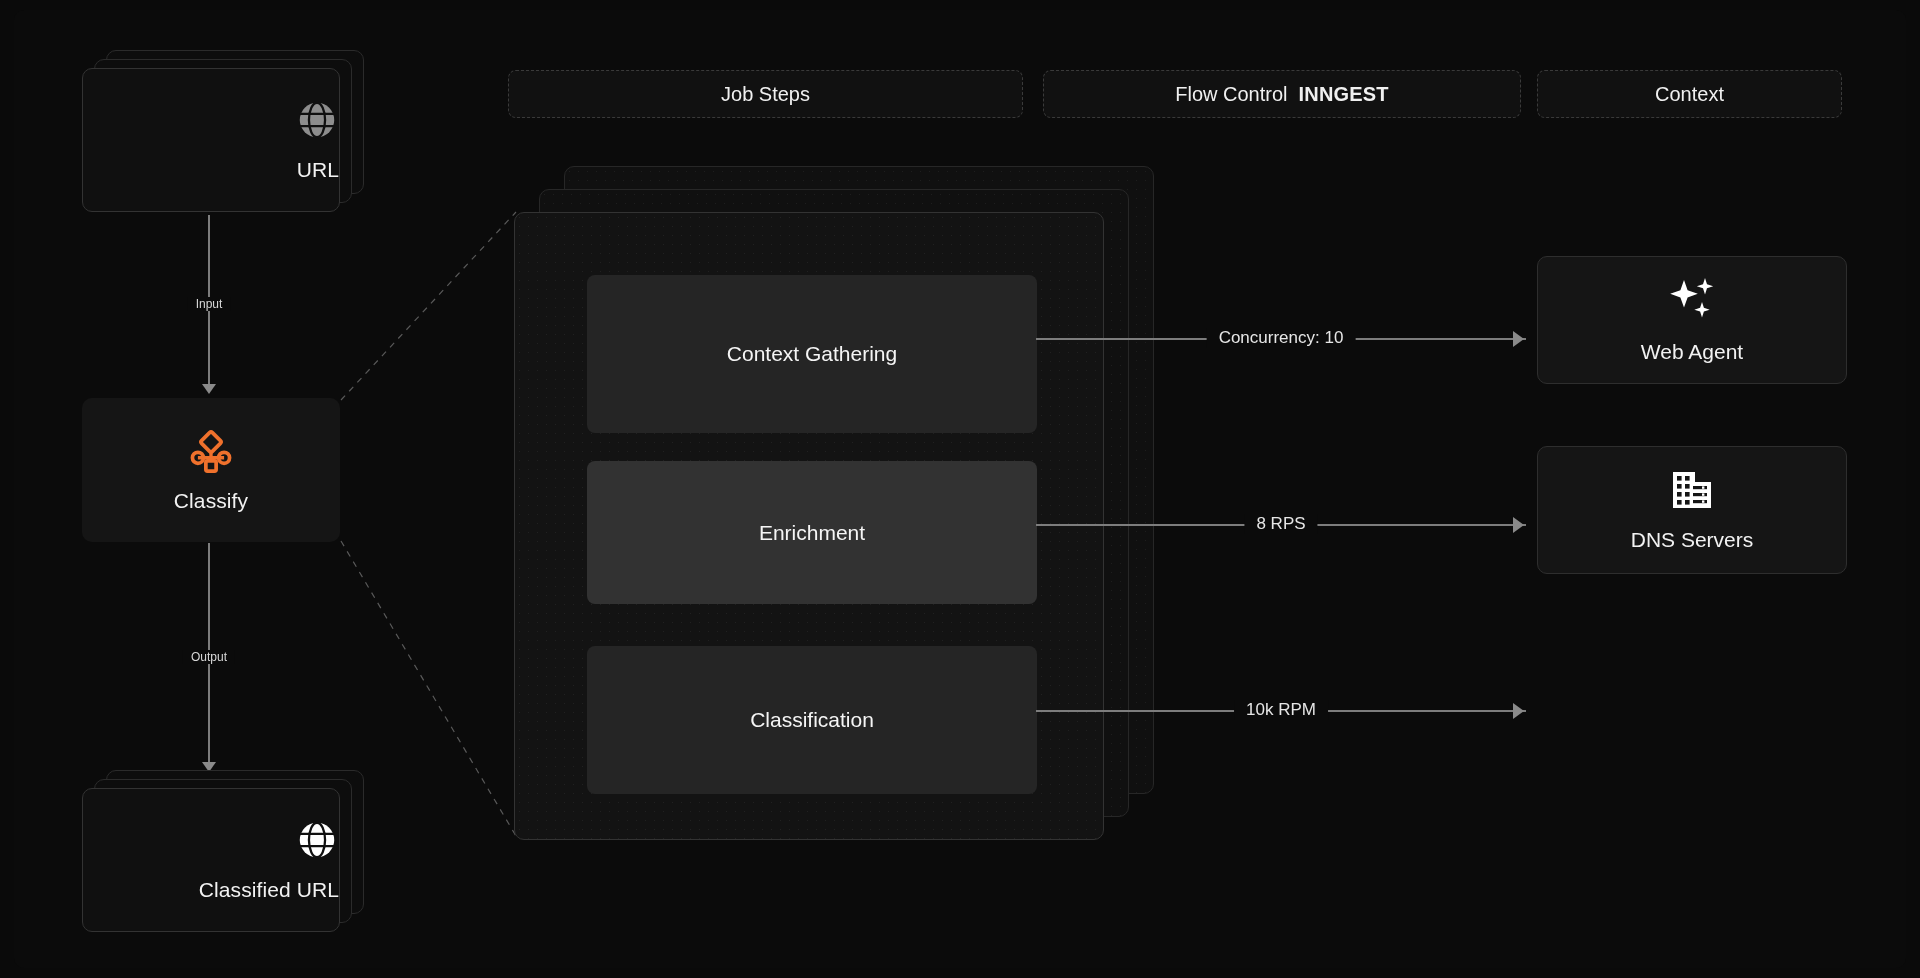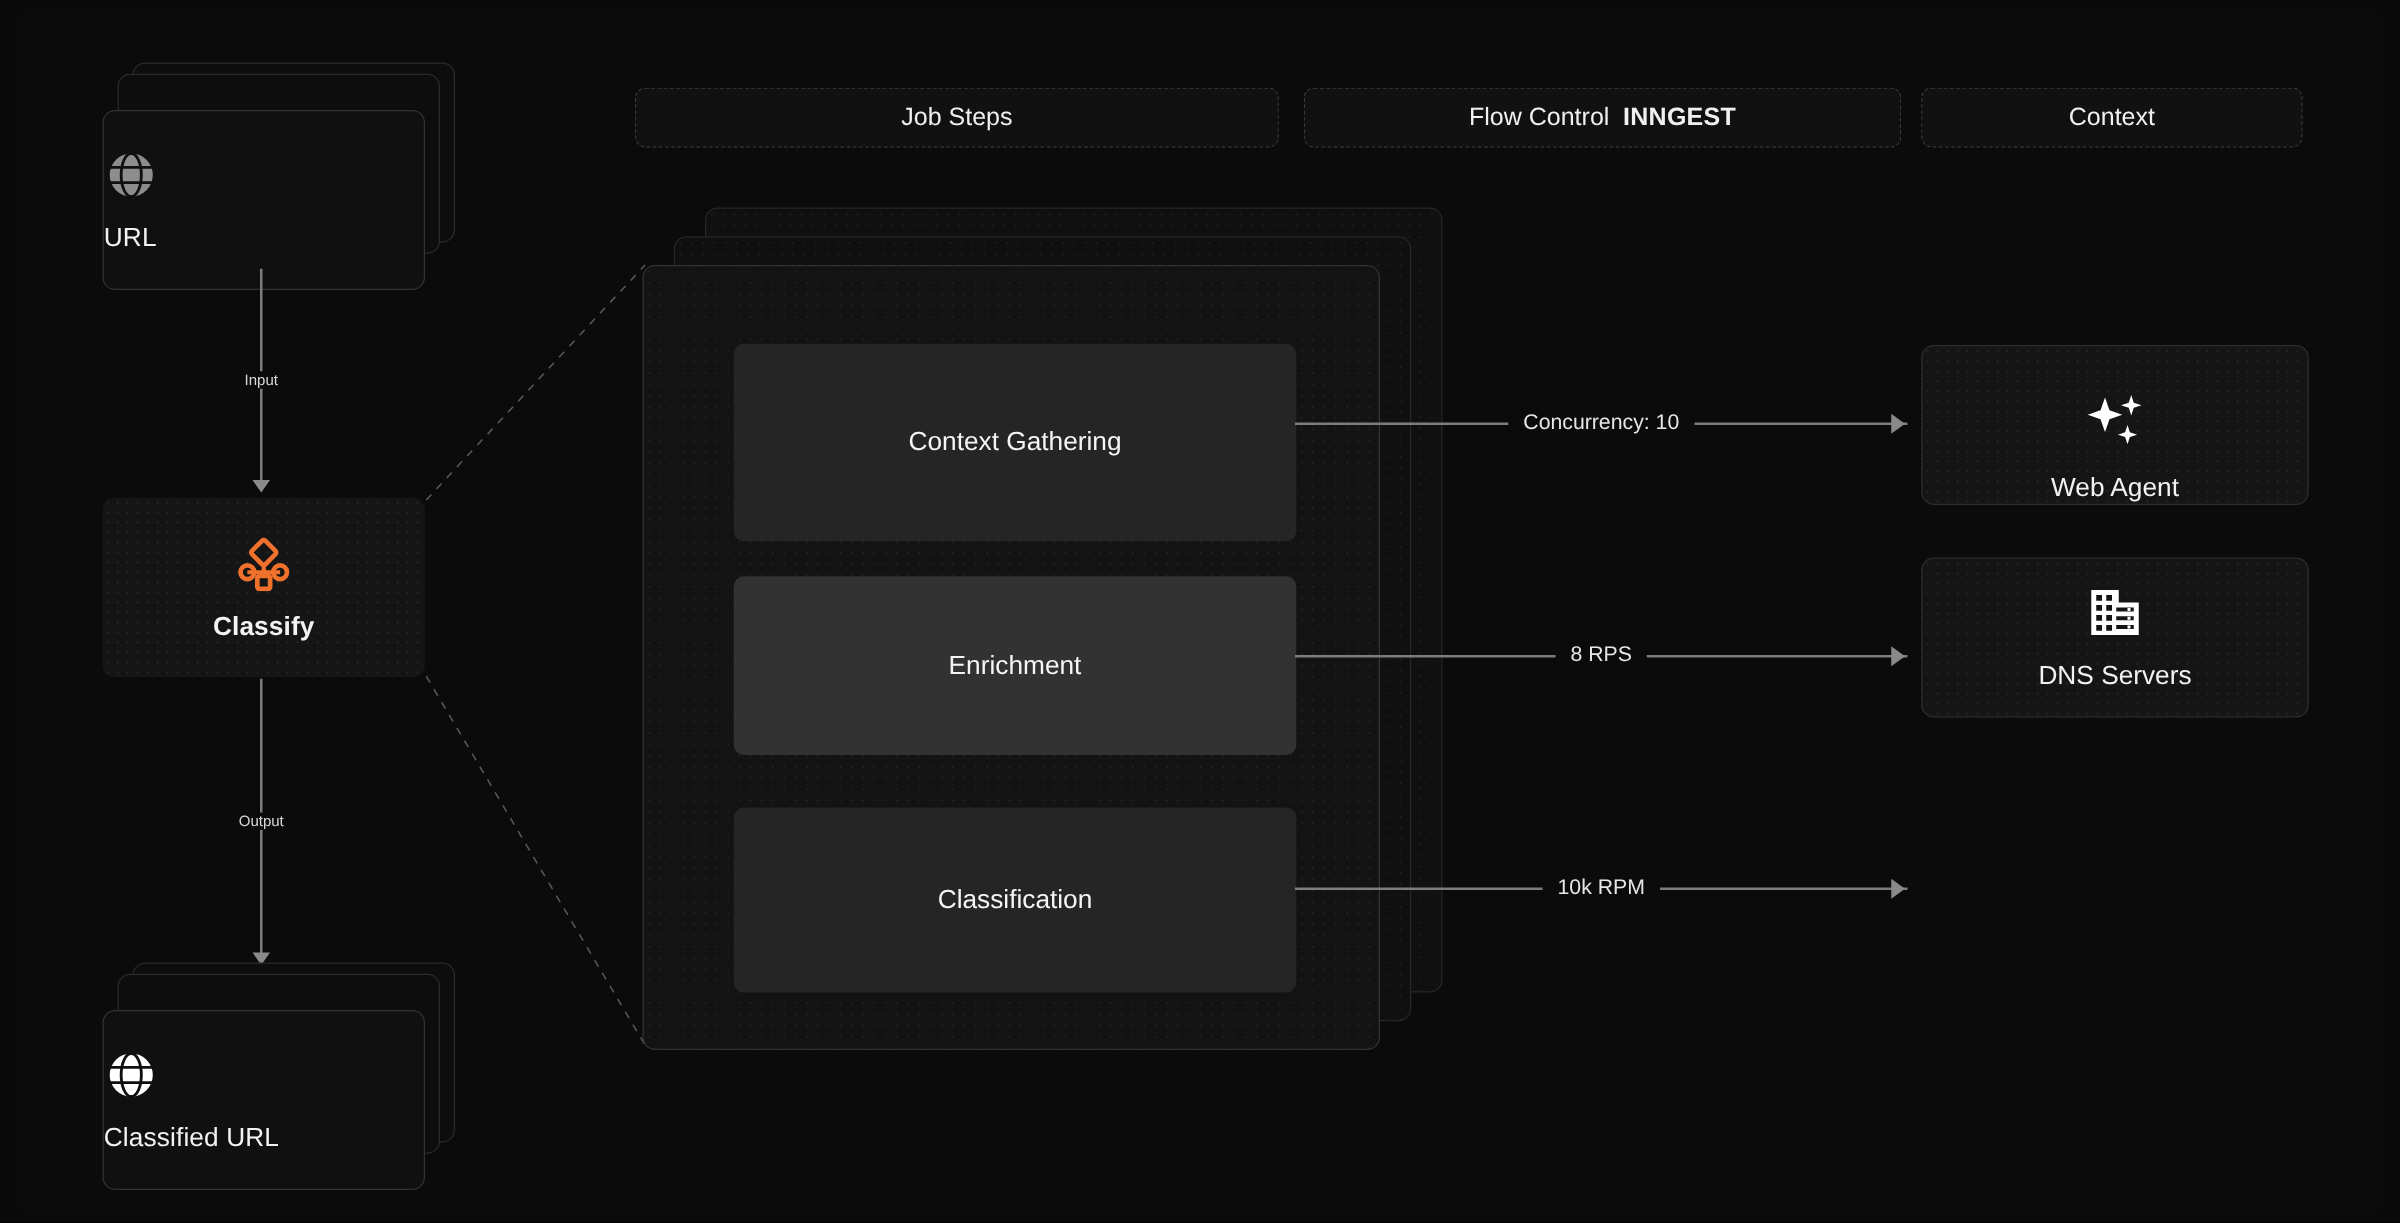--- a/index.html
+++ b/index.html
@@ -37,45 +37,43 @@
   .stack .layer.l2 { left: 12px; top: -9px;  width: 258px; height: 144px; }
   .stack .front {
     position: absolute;
     left: 0; top: 0;
     width: 258px; height: 144px;
     border: 1px solid #333333;
     border-radius: 10px;
     background: #101010;
     display: flex;
     flex-direction: column;
-    align-items: flex-start;
+    align-items: flex-end;
     justify-content: center;
     gap: 12px;
-    margin-top: 20px;
   }
   .node-label {
     font-size: 21px;
     color: #f2f2f2;
     letter-spacing: 0.1px;
   }
 
   
   .classify {
     position: absolute;
     width: 258px; height: 144px;
     border-radius: 10px;
     background: #151515;
     background-image: radial-gradient(#262626 0.7px, transparent 0.7px);
     background-size: 8px 8px;
     display: flex;
     flex-direction: column;
     align-items: center;
     justify-content: center;
     gap: 12px;
-    font-weight: bold;
   }
 
   
   .vline {
     position: absolute;
     width: 1.5px;
     background: #7d7d7d;
   }
   .arrowhead-down {
     position: absolute;
@@ -288,21 +286,21 @@
   <span class="flow-label" style="left:1281px; top:338px;">Concurrency: 10</span>
 
   <div class="hline" style="left:1036px; top:524px; width:490px;"></div>
   <div class="arrowhead-right" style="left:1513px; top:517px;"></div>
   <span class="flow-label" style="left:1281px; top:524px;">8 RPS</span>
 
   <div class="hline" style="left:1036px; top:710px; width:490px;"></div>
   <div class="arrowhead-right" style="left:1513px; top:703px;"></div>
   <span class="flow-label" style="left:1281px; top:710px;">10k RPM</span>
 
-  <div class="ctx-card" style="left:1537px; top:276px;justify-content:flex-end;">
+  <div class="ctx-card" style="left:1537px; top:256px;">
     <span>
       <svg width="54" height="48" viewBox="0 0 54 48">
         <path d="M19 4 L22.6 14.2 L32.8 17.8 L22.6 21.4 L19 31.6 L15.4 21.4 L5.2 17.8 L15.4 14.2 Z" fill="#ffffff"></path>
         <path d="M40 2 L42 8.2 L48.2 10.2 L42 12.2 L40 18.4 L38 12.2 L31.8 10.2 L38 8.2 Z" fill="#ffffff"></path>
         <path d="M37 26 L38.9 31.8 L44.7 33.7 L38.9 35.6 L37 41.4 L35.1 35.6 L29.3 33.7 L35.1 31.8 Z" fill="#ffffff"></path>
       </svg>
     </span>
     <span class="ctx-label">Web Agent</span>
   </div>
 

